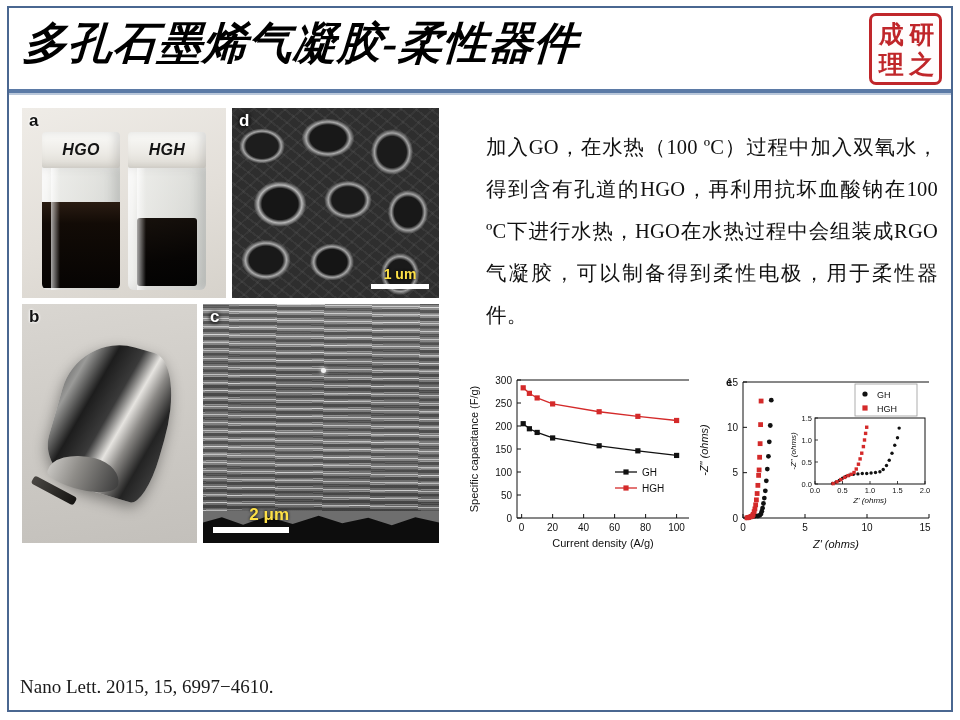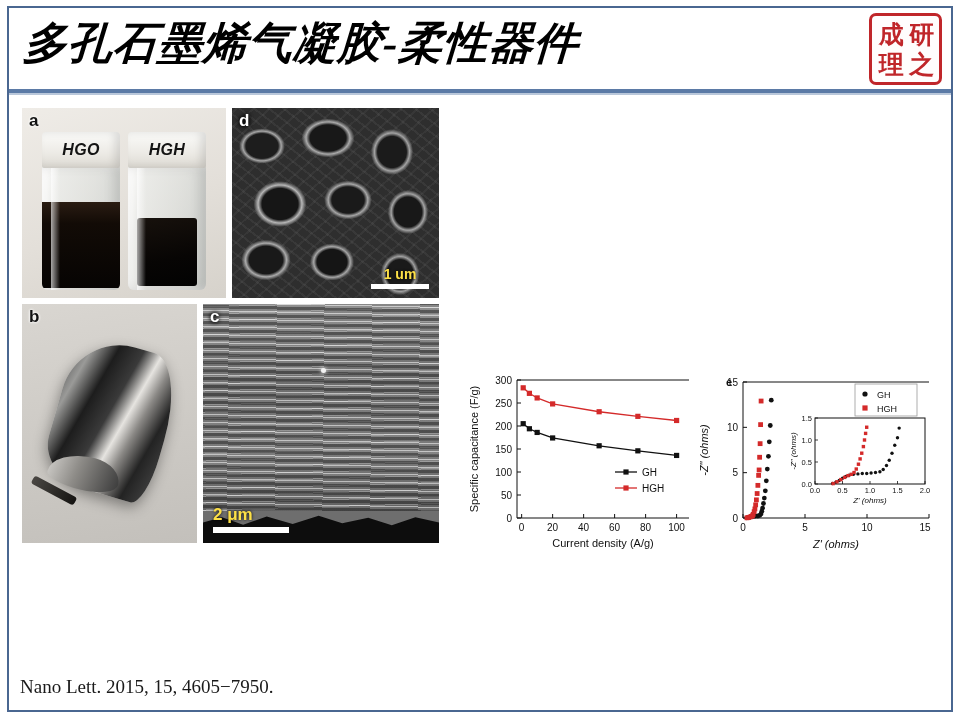--- a/index.html
+++ b/index.html
@@ -341,28 +341,29 @@
       <div class="electrode"></div>
       <div class="electrode-edge"></div>
       <div class="electrode-stem"></div>
     </div>
 
     <div class="panel" id="panel-c">
       <div class="sem-layers"></div>
       <div class="sem-speck"></div>
       <div class="sem-layers-bottom"></div>
       <div class="panel-label on-dark">c</div>
-      <div class="scalebar" style="left:10px; bottom:10px; align-items:flex-start;">
+      <div class="scalebar" style="left:10px; bottom:10px; align-items:flex-end;">
         <div class="scalebar-text" style="font-size:17px;">2 μm</div>
         <div class="scalebar-line" style="width:76px; height:6px; margin-top:3px;"></div>
       </div>
     </div>
 
   </div>
 
+  <div class="body-text">加入GO，在水热（100 ºC）过程中加入双氧水，得到含有孔道的HGO，再利用抗坏血酸钠在100 ºC下进行水热，HGO在水热过程中会组装成RGO气凝胶，可以制备得到柔性电极，用于柔性器件。</div>
 
   <div class="charts">
 
     <div class="chart" id="chart-left">
       <svg id="svg-cap" width="232" height="196" viewBox="0 0 232 196">
           <rect x="0" y="0" width="232" height="196" fill="#fff"></rect>
           <line x1="52" y1="12" x2="224" y2="12" stroke="#111" stroke-width="1"></line>
           <line x1="52" y1="12" x2="52" y2="150" stroke="#111" stroke-width="1"></line>
           <line x1="52" y1="150" x2="224" y2="150" stroke="#111" stroke-width="1"></line>
           <line x1="52" y1="150" x2="56" y2="150" stroke="#111" stroke-width="1"></line>
@@ -539,15 +540,15 @@
           <rect x="163.05" y="83.5" width="3.4" height="3.4" fill="#d42a2a"></rect>
           <rect x="164.70000000000002" y="76.89999999999999" width="3.4" height="3.4" fill="#d42a2a"></rect>
           <rect x="165.8" y="70.3" width="3.4" height="3.4" fill="#d42a2a"></rect>
           <rect x="166.9" y="63.7" width="3.4" height="3.4" fill="#d42a2a"></rect>
           <rect x="168" y="57.54" width="3.4" height="3.4" fill="#d42a2a"></rect>
         </svg>
     </div>
 
   </div>
 
-  <div class="citation">Nano Lett. 2015, 15, 4605−7950.</div>
+  <div class="citation">Nano Lett. 2015, 15, 6997−4610.</div>
 
 </div>
 
 </body></html>

